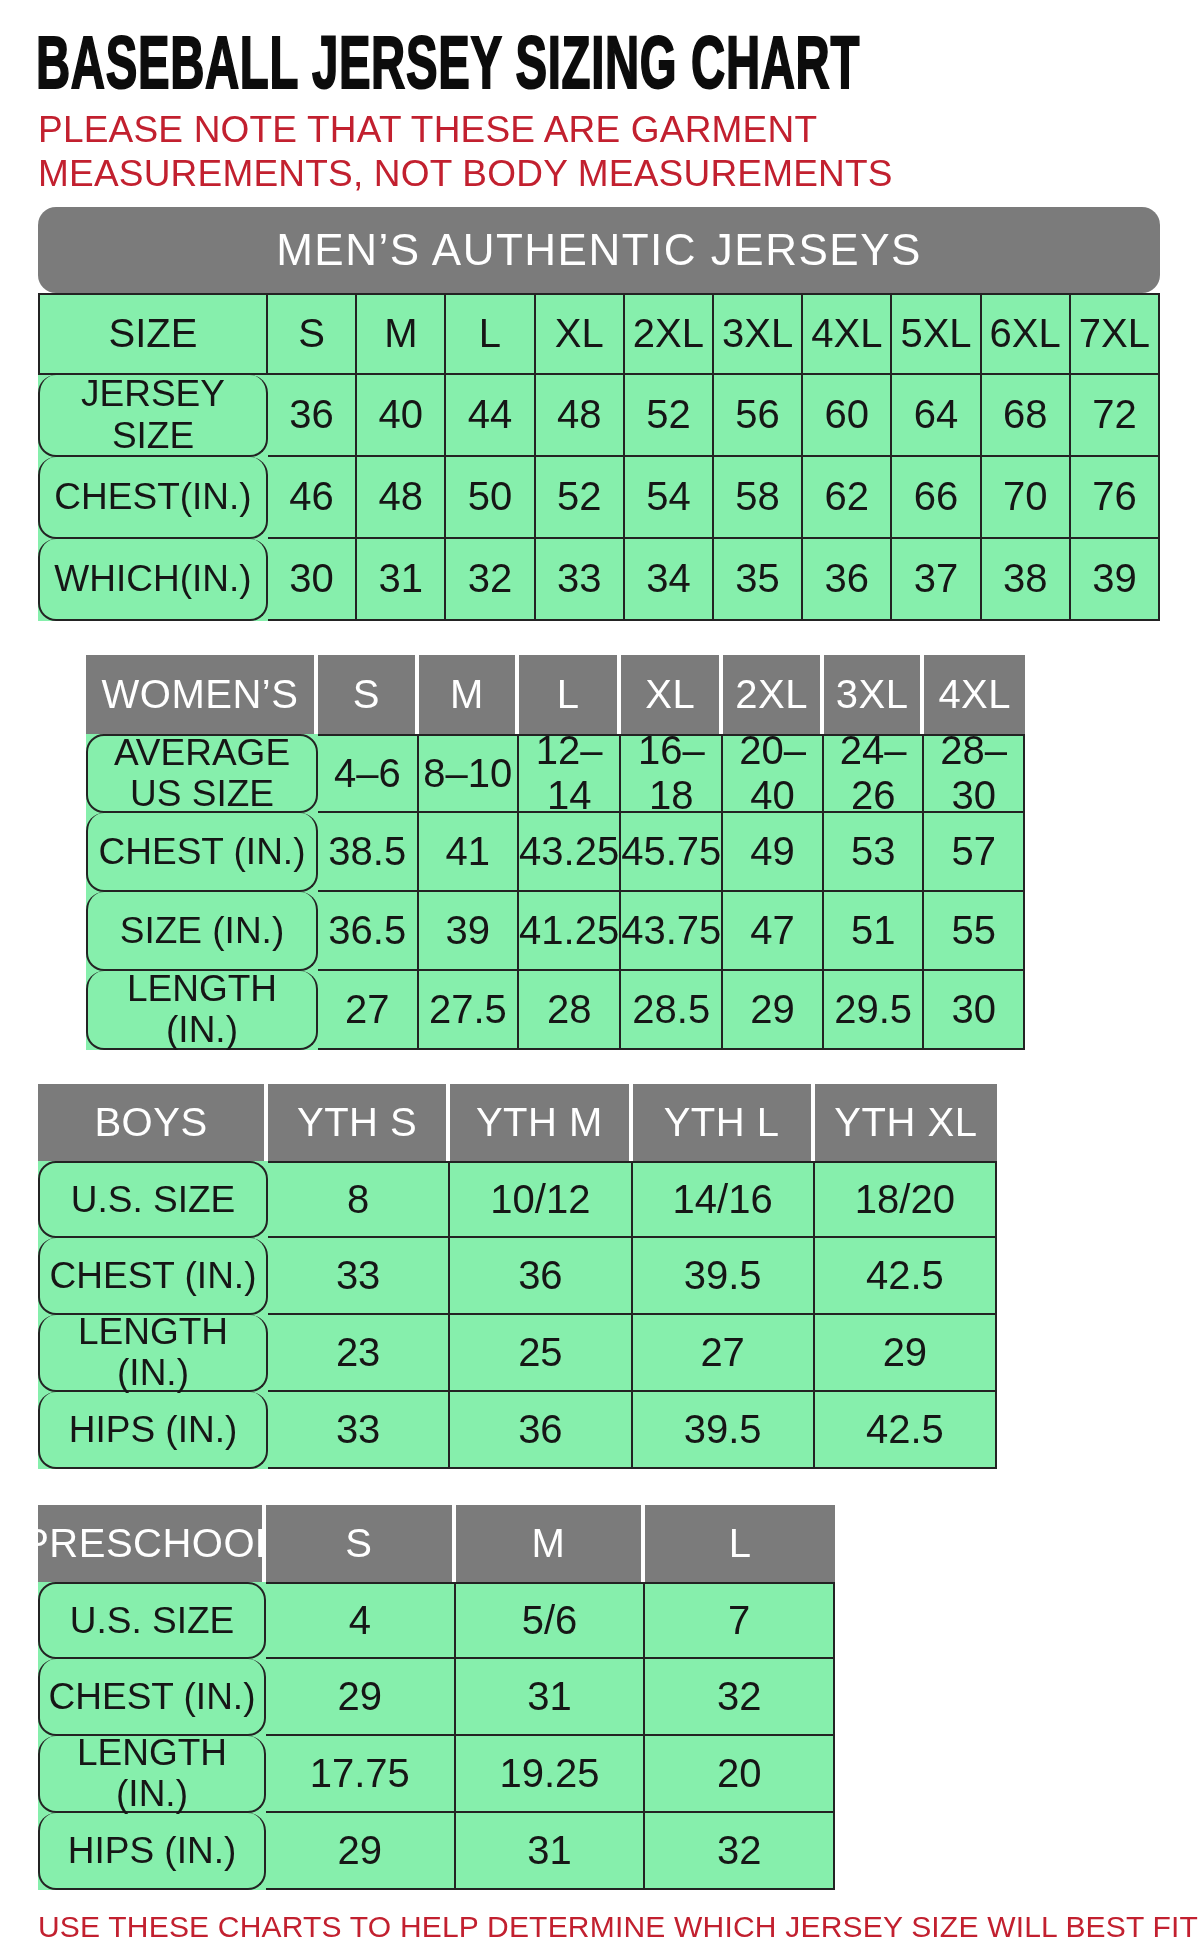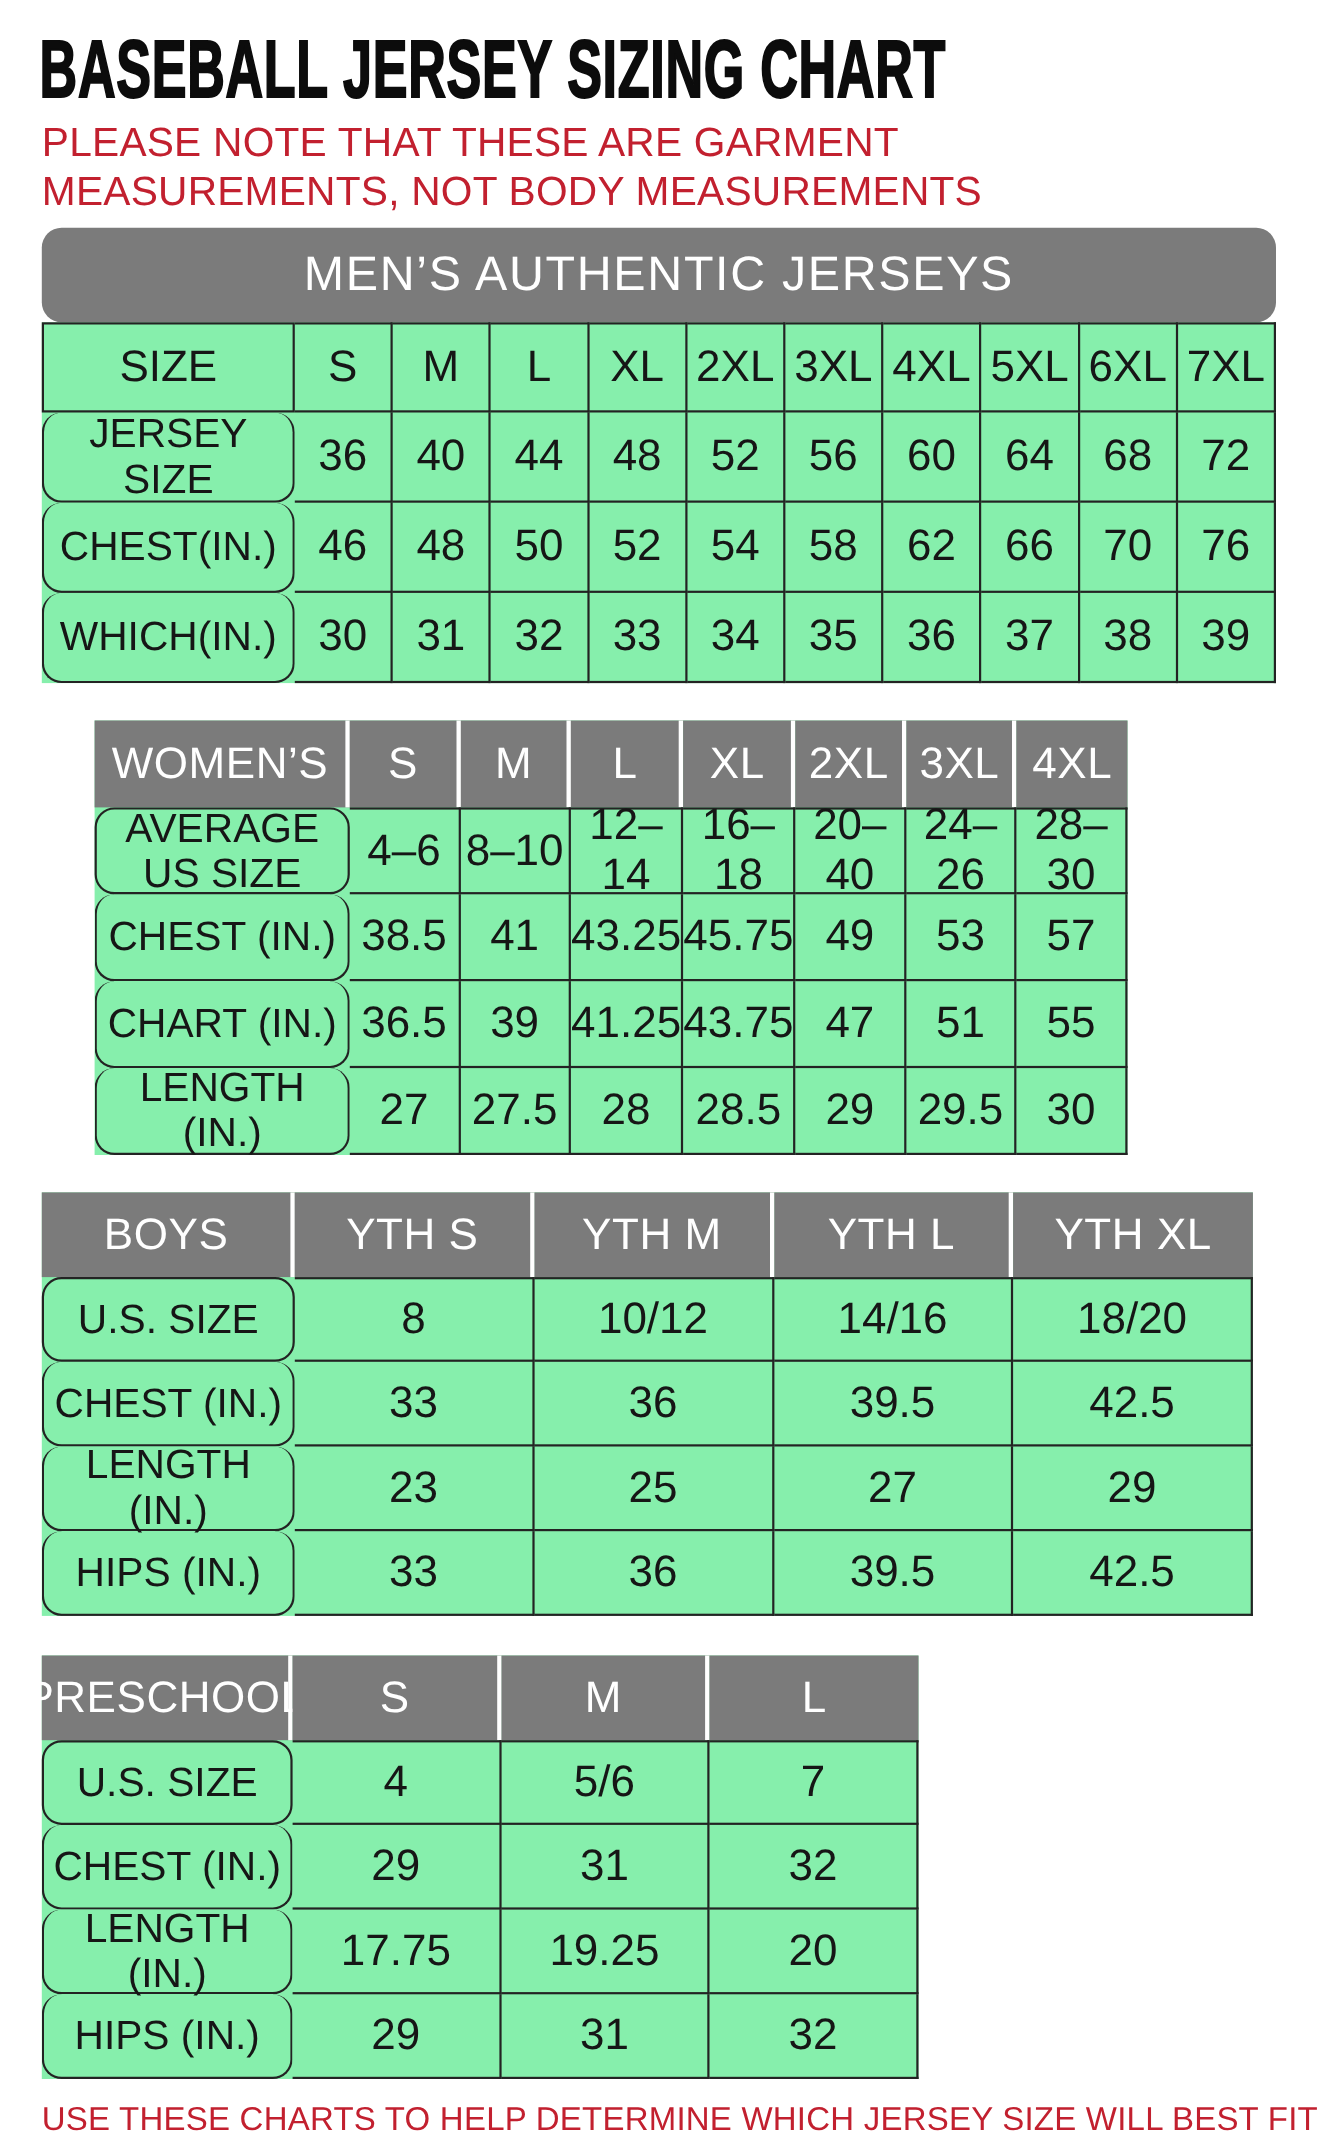--- a/index.html
+++ b/index.html
@@ -24,21 +24,21 @@
     letter-spacing:1px;
   }
   .note{
     margin:8px 0 0 38px; max-width:900px;
     font-size:37px; line-height:1.2; letter-spacing:.2px;
     color:var(--red); font-weight:400;
   }
   .tb{ margin-left:38px; }
   .tb-mens{ width:1122px; margin-top:10px; }
   .tb-womens{ width:987px; margin-top:34px;padding-left:48px; }
-  .tb-boys{ width:1101px; margin-top:34px; }
+  .tb-boys{ width:959px; margin-top:34px; }
   .tb-preschool{ width:797px; margin-top:36px; }
   .banner{
     height:86px; background:var(--gray); color:#fff;
     display:flex; align-items:center; justify-content:center;
     font-size:44px; letter-spacing:1.5px;border-radius:18px;
   }
   .grid{ display:grid; background:#86efac; }
   .tb-mens .grid{ grid-template-columns:230px repeat(10,1fr); grid-auto-rows:82px; }
   .tb-womens .grid{ grid-template-columns:232px repeat(7,1fr); grid-auto-rows:79px; }
   .tb-boys .grid{ grid-template-columns:230px repeat(4,1fr); grid-auto-rows:77px; }
@@ -139,21 +139,21 @@
           <div class="cell val bordered r0">24–26</div>
           <div class="cell val bordered r0">28–30</div>
           <div class="cell rowlabel bordered c0">CHEST (IN.)</div>
           <div class="cell val bordered">38.5</div>
           <div class="cell val bordered">41</div>
           <div class="cell val bordered">43.25</div>
           <div class="cell val bordered">45.75</div>
           <div class="cell val bordered">49</div>
           <div class="cell val bordered">53</div>
           <div class="cell val bordered">57</div>
-          <div class="cell rowlabel bordered c0">CHART (IN.)</div>
+          <div class="cell rowlabel bordered c0">SIZE (IN.)</div>
           <div class="cell val bordered">36.5</div>
           <div class="cell val bordered">39</div>
           <div class="cell val bordered">41.25</div>
           <div class="cell val bordered">43.75</div>
           <div class="cell val bordered">47</div>
           <div class="cell val bordered">51</div>
           <div class="cell val bordered">55</div>
           <div class="cell rowlabel bordered c0">LENGTH (IN.)</div>
           <div class="cell val bordered">27</div>
           <div class="cell val bordered">27.5</div>

